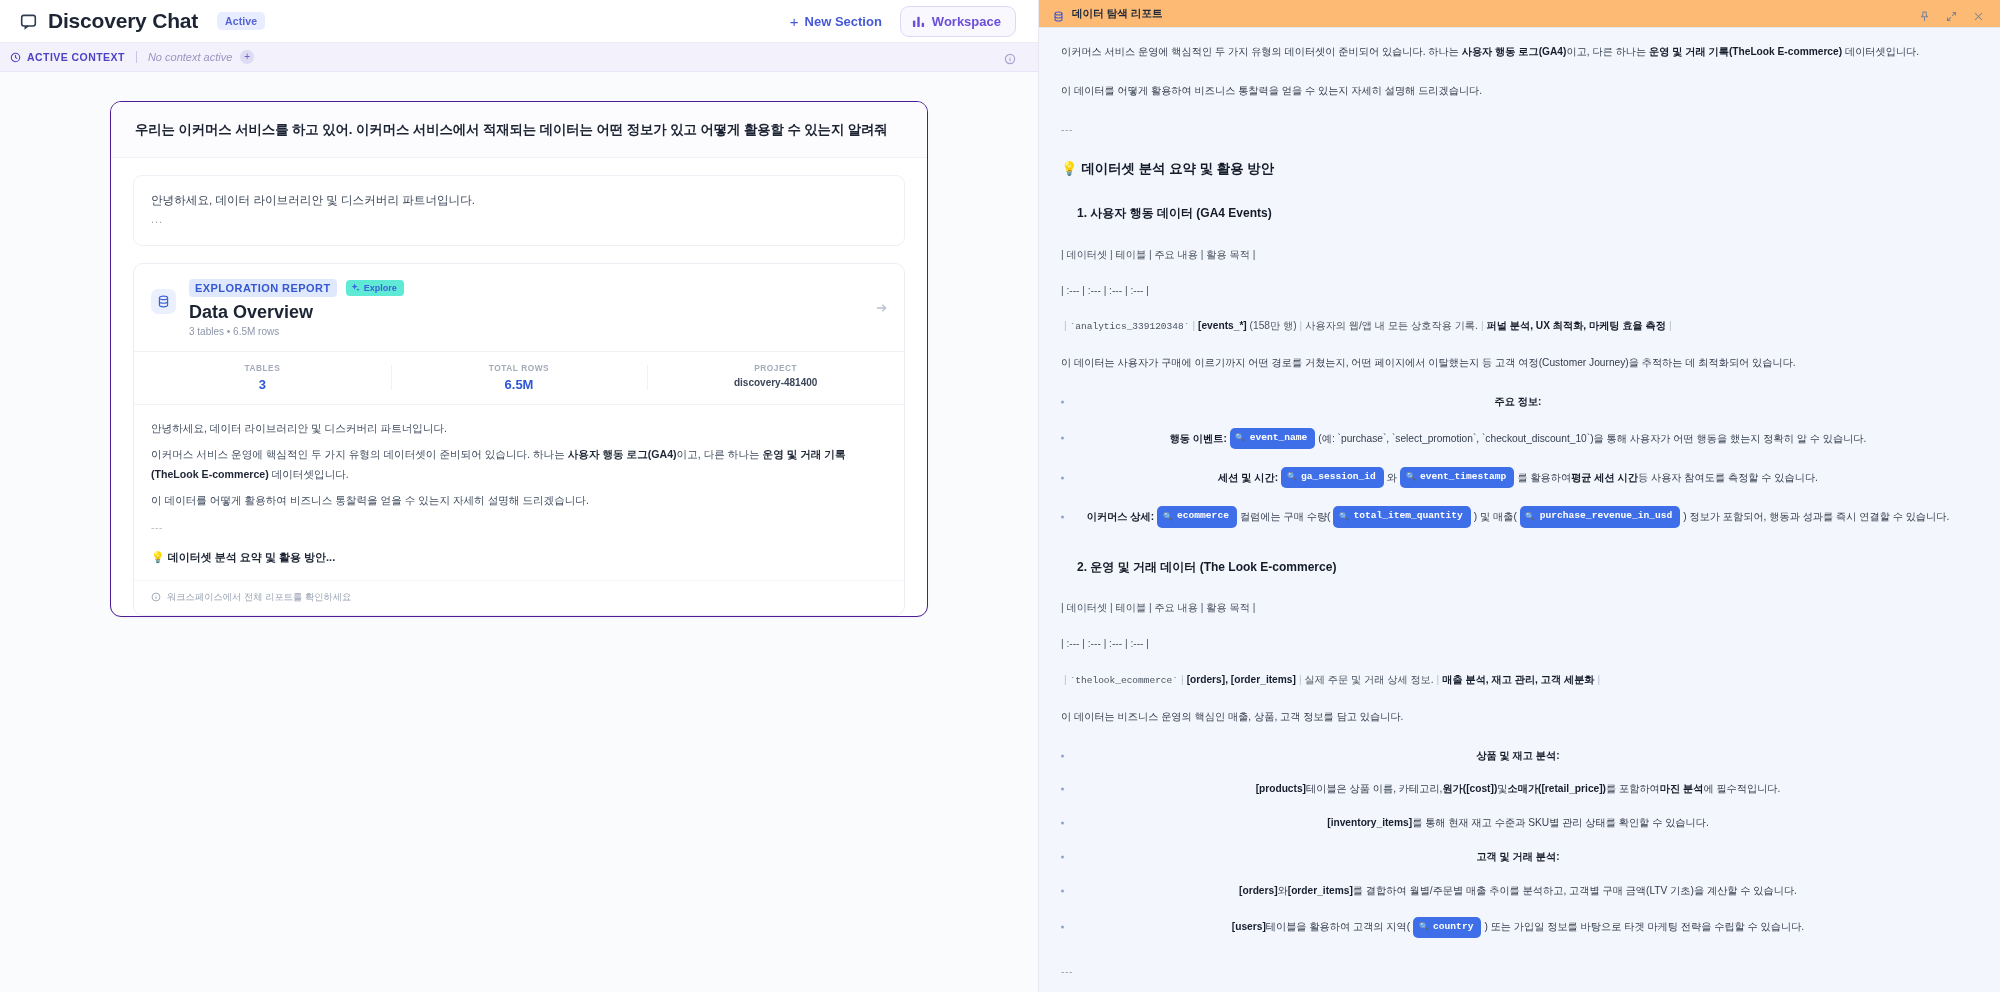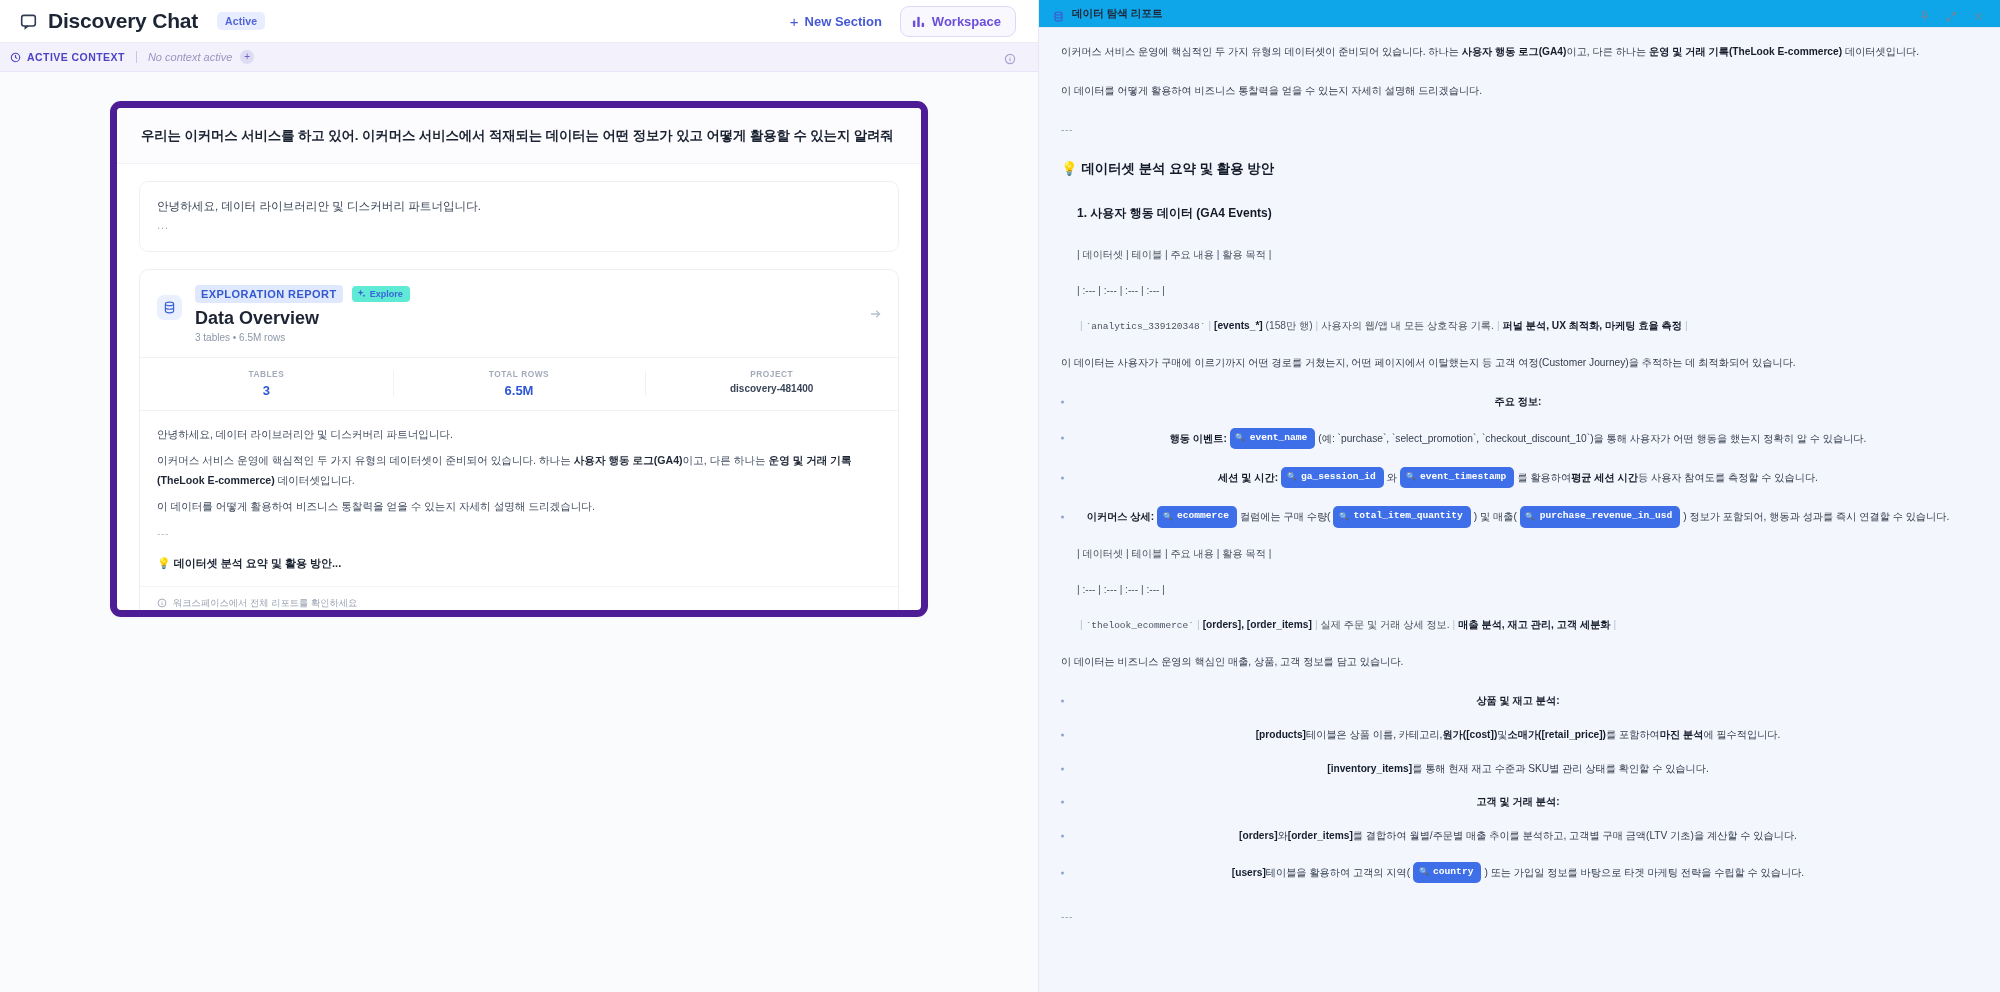--- a/index.html
+++ b/index.html
@@ -82,21 +82,21 @@
   }
 
   .lp-body {
     flex: 1; overflow: hidden;
     padding: 29px 0 0 0;
     display: flex; justify-content: center;
   }
   .msg-card {
     width: 818px;
     background: #ffffff;
-    border: 7px solid #4c1d95;
+    border: 1px solid #4c1d95;
     border-radius: 11px;
     box-shadow: 0 1px 3px rgba(24,35,61,.035);
     overflow: hidden;
     align-self: flex-start;
     max-height: 516px;
   }
   .msg-question {
     padding: 19px 24px 18px;
     font-size: 13.4px; font-weight: 700; color: #1b2232;
     border-bottom: 1px solid #f0f2f6;
@@ -190,21 +190,21 @@
   }
 
   
   .right-panel {
     width: 961px; height: 992px;
     background: #f3f6fd;
     display: flex; flex-direction: column;
   }
   .rp-header {
     height: 28px; flex: 0 0 28px;
-    background: #0ea5e9;
+    background: #fdba74;
     border-bottom: 1px solid #e4e9f4;
     display: flex; align-items: center;
     padding: 0 16px 0 14px;
     justify-content: center;
   }
   .rp-title-group { display: flex; align-items: center; gap: 8px; }
   .rp-db-icon { width: 11px; height: 11px; color: #4159cf; display: block; }
   .rp-title { font-size: 10.6px; font-weight: 700; color: #1f2737; }
   .rp-actions { margin-left: auto; display: flex; align-items: center; gap: 16px; }
   .rp-act { width: 11px; height: 11px; color: #7b8496; cursor: pointer; display: block; }
@@ -218,21 +218,21 @@
   .rp-body b { color: #161d2b; font-weight: 700; }
   .rp-h2 {
     font-size: 13.4px; font-weight: 700; color: #141b28;
     margin: 0 0 24px;
   }
   .rp-h3 {
     font-size: 12px; font-weight: 700; color: #141b28;
     margin: 0 16px 24px;
   }
   .rp-dashes { color: #97a0b1; margin: 0 0 22px; letter-spacing: .6px; }
-  .tbl-line { margin: 0 16px 20px; color: #49525f; }
+  .tbl-line { margin: 0 0 20px; color: #49525f; }
   .tbl-line .sep { color: #b9c0cc; padding: 0 3px; }
   .tbl-line .mono { font-family: "Liberation Mono", "DejaVu Sans Mono", monospace; font-size: 9.5px; }
   .bullet-li {
     position: relative; padding-left: 11px; margin: 0 0 18px;
     display: flex; align-items: center; flex-wrap: wrap; gap: 0; justify-content: center;
   }
   .bullet-li::before {
     content: ""; position: absolute; left: 0; top: 50%;
     width: 3px; height: 3px; border-radius: 50%;
     background: #8fa3d6; transform: translateY(-50%);
@@ -487,20 +487,21 @@
           <span>total_item_quantity</span>
         </span>
       <span>) 및 매출(</span>
       <span class="chip">
           <span class="mg">🔍</span>
           <span>purchase_revenue_in_usd</span>
         </span>
       <span>) 정보가 포함되어, 행동과 성과를 즉시 연결할 수 있습니다.</span>
     </div>
 
+    <div class="rp-h3" style="margin-top:30px">2. 운영 및 거래 데이터 (The Look E-commerce)</div>
 
     <div class="tbl-line">| 데이터셋 | 테이블 | 주요 내용 | 활용 목적 |</div>
     <div class="tbl-line">| :--- | :--- | :--- | :--- |</div>
     <div class="tbl-line">
       <span class="sep">|</span><span class="mono">`thelook_ecommerce`</span><span class="sep">|</span><b>[orders], [order_items]</b><span class="sep">|</span><span>실제 주문 및 거래 상세 정보.</span><span class="sep">|</span><b>매출 분석, 재고 관리, 고객 세분화</b><span class="sep">|</span>
     </div>
 
     <p>이 데이터는 비즈니스 운영의 핵심인 매출, 상품, 고객 정보를 담고 있습니다.</p>
 
     <div class="bullet-li">

